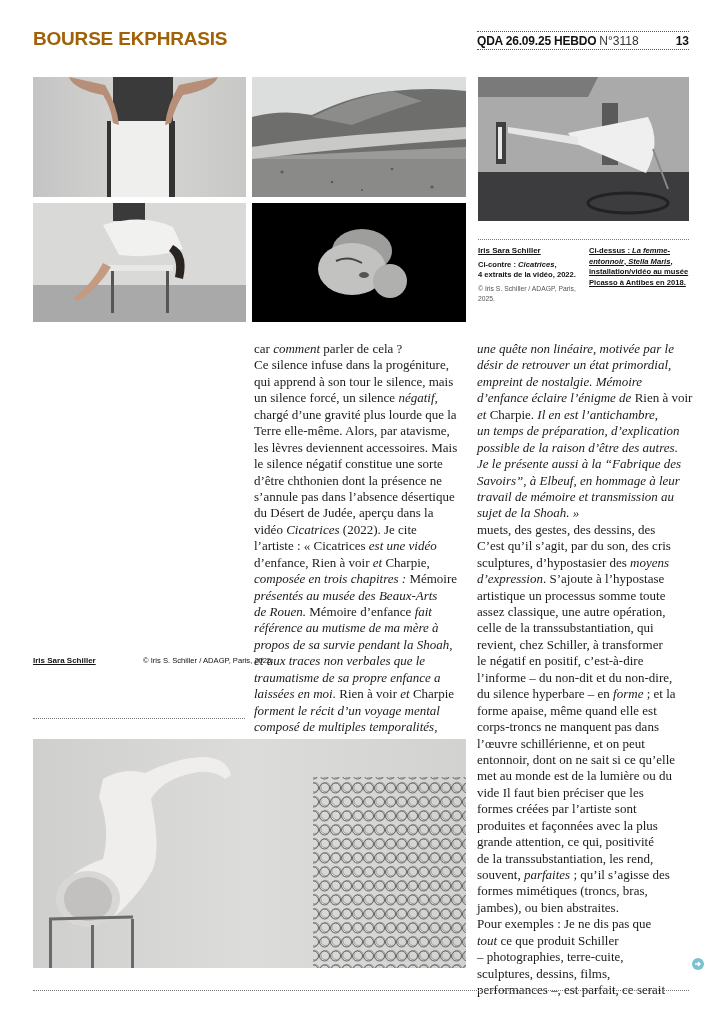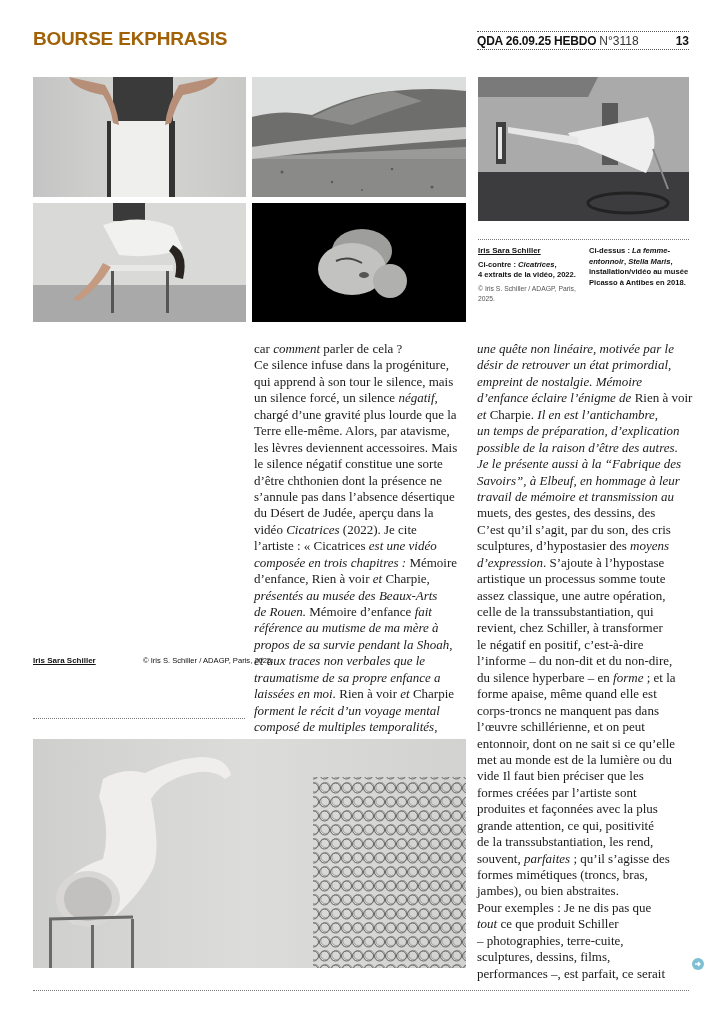--- a/index.html
+++ b/index.html
@@ -148,21 +148,21 @@
 
 <div class="abs cap" style="left:478px;top:246px;width:110px;">
   <span class="name">Iris Sara Schiller</span>
   <div class="bold">
     <span>Ci-contre : </span><i>Cicatrices</i><span>,</span><br>
     <span>4 extraits de la vidéo, 2022.</span>
   </div>
   <div class="credit" style="margin-top:3px;">© Iris S. Schiller / ADAGP, Paris, 2025.</div>
 </div>
 
-<div class="abs cap" style="left:589px;top:246px;width:105px;font-weight:bold;">
+<div class="abs cap" style="left:589px;top:246px;width:105px;font-weight:bold;text-decoration:underline;">
   <span>Ci-dessus : </span><i>La femme-</i><br>
   <i>entonnoir</i><span>, </span><i>Stella Maris</i><span>,</span><br>
   <span>installation/vidéo au musée</span><br>
   <span>Picasso à Antibes en 2018.</span>
 </div>
 
 <div class="abs cap" style="left:33px;top:656px;width:110px;">
   <span class="name">Iris Sara Schiller</span>
 </div>
 <div class="abs cap credit" style="left:143px;top:656px;">© Iris S. Schiller / ADAGP, Paris, 2025.</div>
@@ -175,22 +175,22 @@
     <span class="line"><span>un silence forcé, un silence </span><i>négatif</i><span>,</span></span>
     <span class="line"><span>chargé d’une gravité plus lourde que la</span></span>
     <span class="line"><span>Terre elle-même. Alors, par atavisme,</span></span>
     <span class="line"><span>les lèvres deviennent accessoires. Mais</span></span>
     <span class="line"><span>le silence négatif constitue une sorte</span></span>
     <span class="line"><span>d’être chthonien dont la présence ne</span></span>
     <span class="line"><span>s’annule pas dans l’absence désertique</span></span>
     <span class="line"><span>du Désert de Judée, aperçu dans la</span></span>
     <span class="line"><span>vidéo </span><i>Cicatrices</i><span> (2022). Je cite</span></span>
     <span class="line"><span>l’artiste : « Cicatrices </span><i>est une vidéo</i></span>
+    <span class="line"><span>d’enfance, Rien à voir </span><i>et</i><span> Charpie,</span></span>
     <span class="line"><i>composée en trois chapitres :</i><span> Mémoire</span></span>
-    <span class="line"><span>d’enfance, Rien à voir </span><i>et</i><span> Charpie,</span></span>
     <span class="line"><i>présentés au musée des Beaux-Arts</i></span>
     <span class="line"><i>de Rouen.</i><span> Mémoire d’enfance </span><i>fait</i></span>
     <span class="line"><i>référence au mutisme de ma mère à</i></span>
     <span class="line"><i>propos de sa survie pendant la Shoah,</i></span>
     <span class="line"><i>et aux traces non verbales que le</i></span>
     <span class="line"><i>traumatisme de sa propre enfance a</i></span>
     <span class="line"><i>laissées en moi.</i><span> Rien à voir </span><i>et</i><span> Charpie</span></span>
     <span class="line"><i>forment le récit d’un voyage mental</i></span>
     <span class="line"><i>composé de multiples temporalités,</i></span>
     <span class="line"><i>selon le principe du polyptyque. C’est</i></span>
@@ -200,20 +200,21 @@
     <span class="line"><i>une quête non linéaire, motivée par le</i></span>
     <span class="line"><i>désir de retrouver un état primordial,</i></span>
     <span class="line"><i>empreint de nostalgie. Mémoire</i></span>
     <span class="line"><i>d’enfance éclaire l’énigme de</i><span> Rien à voir</span></span>
     <span class="line"><i>et</i><span> Charpie. </span><i>Il en est l’antichambre,</i></span>
     <span class="line"><i>un temps de préparation, d’explication</i></span>
     <span class="line"><i>possible de la raison d’être des autres.</i></span>
     <span class="line"><i>Je le présente aussi à la “Fabrique des</i></span>
     <span class="line"><i>Savoirs”, à Elbeuf, en hommage à leur</i></span>
     <span class="line"><i>travail de mémoire et transmission au</i></span>
+    <span class="line"><i>sujet de la Shoah. »</i></span>
     <span class="line"><span>muets, des gestes, des dessins, des</span></span>
     <span class="line"><span>C’est qu’il s’agit, par du son, des cris</span></span>
     <span class="line"><span>sculptures, d’hypostasier des </span><i>moyens</i></span>
     <span class="line"><i>d’expression</i><span>. S’ajoute à l’hypostase</span></span>
     <span class="line"><span>artistique un processus somme toute</span></span>
     <span class="line"><span>assez classique, une autre opération,</span></span>
     <span class="line"><span>celle de la transsubstantiation, qui</span></span>
     <span class="line"><span>revient, chez Schiller, à transformer</span></span>
     <span class="line"><span>le négatif en positif, c’est-à-dire</span></span>
     <span class="line"><span>l’informe – du non-dit et du non-dire,</span></span>

